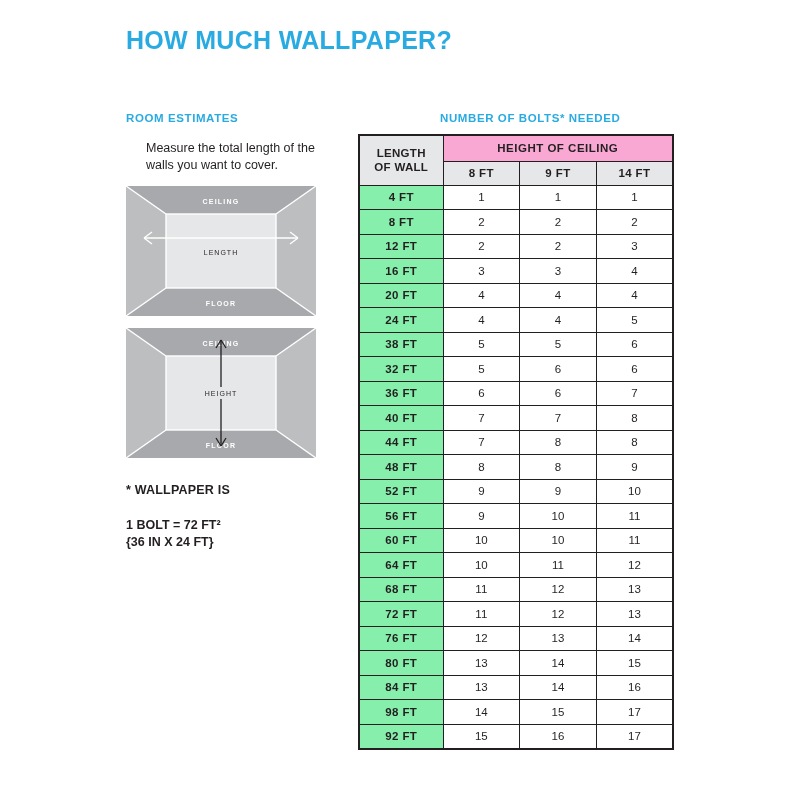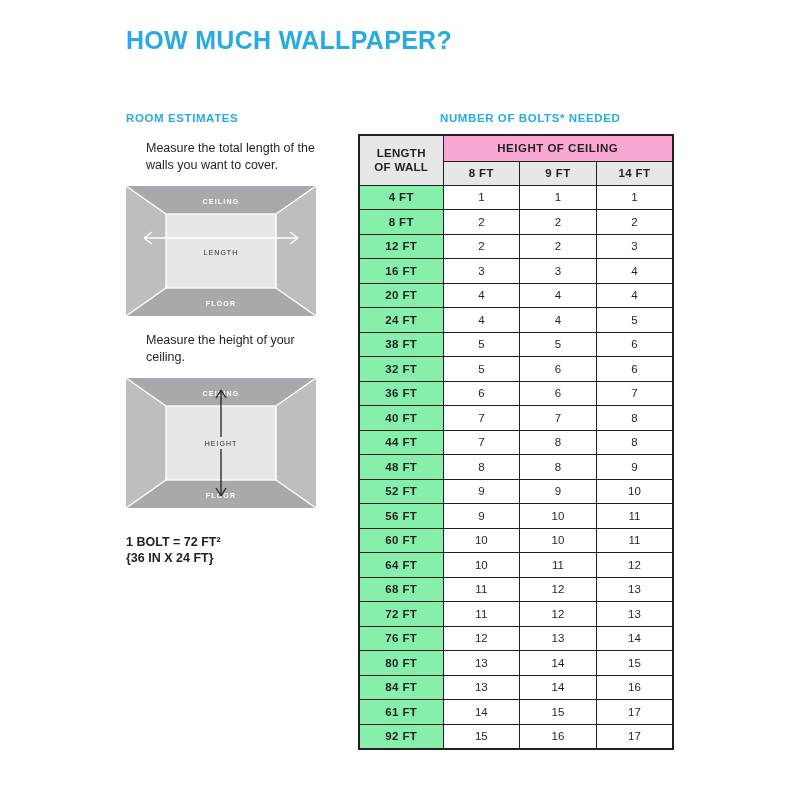--- a/index.html
+++ b/index.html
@@ -54,21 +54,21 @@
   }
   .note-block {
     margin-top: 24px;
     font-size: 12.5px;
     font-weight: bold;
     line-height: 1.35;
     letter-spacing: 0.2px;
   }
   .note-block .indent { padding-left: 9px; }
   .note-bolt {
-    margin-top: 26px;
+    margin-top: 18px;
     font-size: 12.5px;
     font-weight: bold;
     line-height: 1.35;
   }
   .table-wrap {
     position: absolute;
     left: 358px;
     top: 112px;
     width: 316px;
   }
@@ -158,21 +158,20 @@
         <line x1="18" y1="52" x2="172" y2="52" stroke="#ffffff" stroke-width="1.3"></line>
         <line x1="18" y1="52" x2="26" y2="46" stroke="#ffffff" stroke-width="1.3"></line>
         <line x1="18" y1="52" x2="26" y2="58" stroke="#ffffff" stroke-width="1.3"></line>
         <line x1="172" y1="52" x2="164" y2="46" stroke="#ffffff" stroke-width="1.3"></line>
         <line x1="172" y1="52" x2="164" y2="58" stroke="#ffffff" stroke-width="1.3"></line>
         <rect x="72" y="60" width="48" height="12" fill="#e6e7e8"></rect>
         <text x="95" y="69" fill="#231f20" font-size="7" letter-spacing="1" text-anchor="middle">LENGTH</text>
       </svg>
     </div>
 
-    <div class="para">Measure the height of your ceiling.</div>
 
     <div class="diagram">
       <svg viewBox="0 0 190 130" width="190" height="130">
         <rect x="0" y="0" width="190" height="130" fill="#d1d3d4"></rect>
         <polygon points="40,28 150,28 190,0 0,0" fill="#a7a9ac"></polygon>
         <polygon points="40,102 150,102 190,130 0,130" fill="#a7a9ac"></polygon>
         <polygon points="40,28 40,102 0,130 0,0" fill="#bcbec0"></polygon>
         <polygon points="150,28 150,102 190,130 190,0" fill="#bcbec0"></polygon>
         <rect x="40" y="28" width="110" height="74" fill="#e6e7e8"></rect>
         <line x1="40" y1="28" x2="0" y2="0" stroke="#ffffff" stroke-width="1.4"></line>
@@ -187,20 +186,21 @@
         <line x1="95" y1="12" x2="100" y2="20" stroke="#231f20" stroke-width="1.3"></line>
         <line x1="95" y1="118" x2="90" y2="110" stroke="#231f20" stroke-width="1.3"></line>
         <line x1="95" y1="118" x2="100" y2="110" stroke="#231f20" stroke-width="1.3"></line>
         <rect x="74" y="59" width="42" height="12" fill="#e6e7e8"></rect>
         <text x="95" y="68" fill="#231f20" font-size="7" letter-spacing="1" text-anchor="middle">HEIGHT</text>
       </svg>
     </div>
 
 
     <div class="note-block">
+      <div>* WALLPAPER IS</div>
     </div>
 
     <div class="note-bolt">
       <div>1 BOLT = 72 FT²</div>
       <div>{36 IN X 24 FT}</div>
     </div>
   </div>
 
   <div class="table-wrap">
     <div class="table-title">NUMBER OF BOLTS* NEEDED</div>
@@ -340,21 +340,21 @@
             <td class="val">14</td>
             <td class="val">15</td>
           </tr>
           <tr>
             <td class="rowhead">84 FT</td>
             <td class="val">13</td>
             <td class="val">14</td>
             <td class="val">16</td>
           </tr>
           <tr>
-            <td class="rowhead">61 FT</td>
+            <td class="rowhead">98 FT</td>
             <td class="val">14</td>
             <td class="val">15</td>
             <td class="val">17</td>
           </tr>
           <tr>
             <td class="rowhead">92 FT</td>
             <td class="val">15</td>
             <td class="val">16</td>
             <td class="val">17</td>
           </tr>

